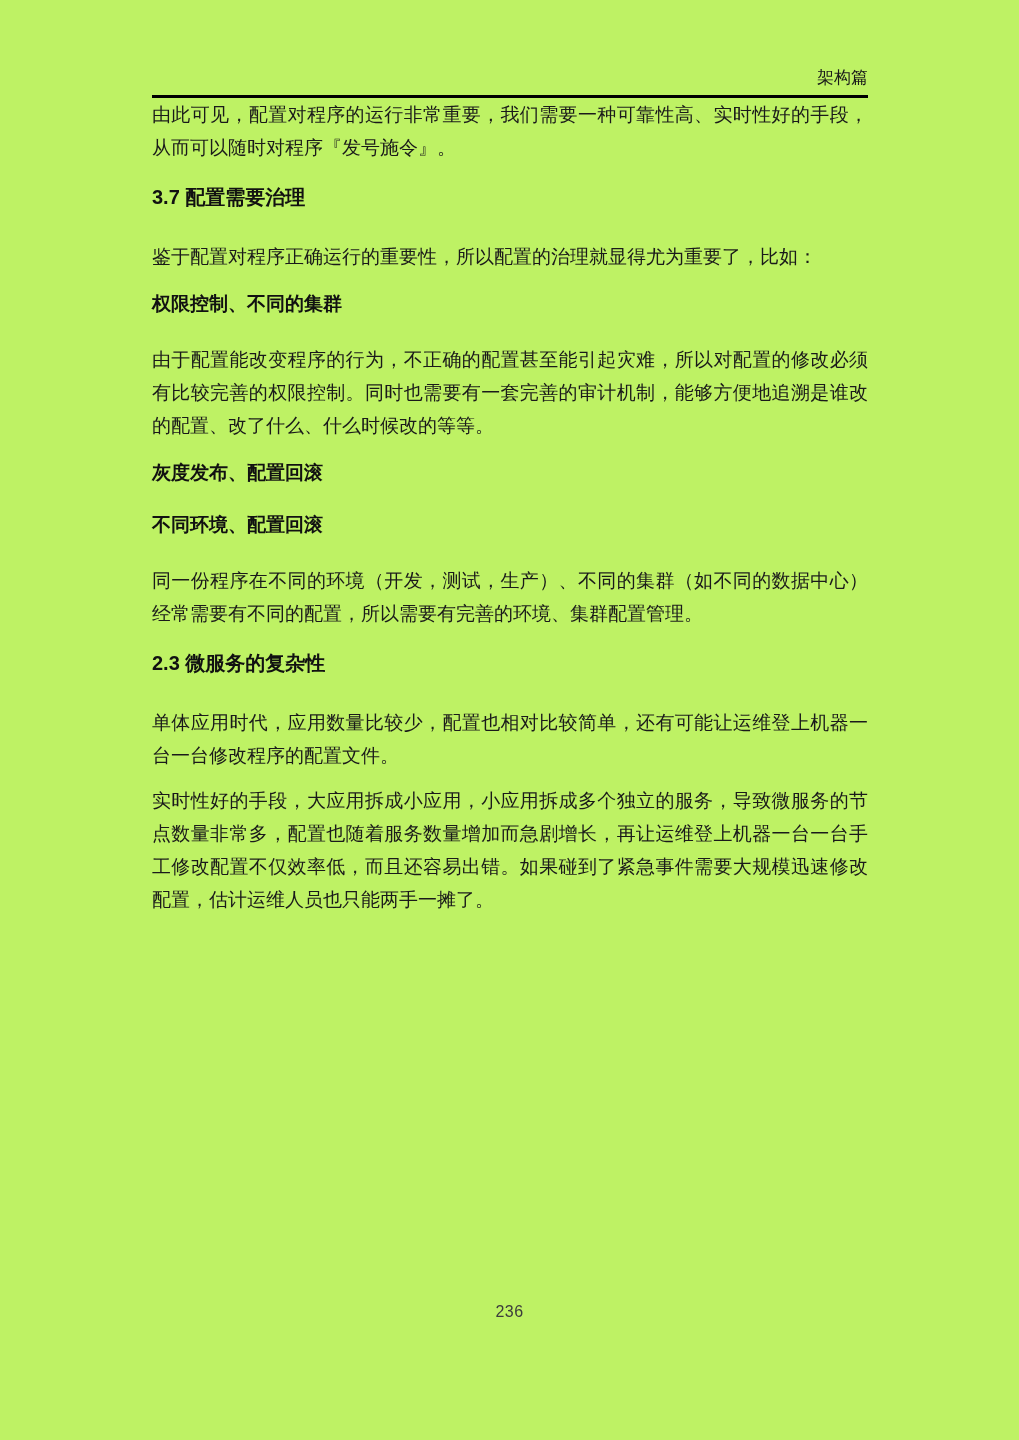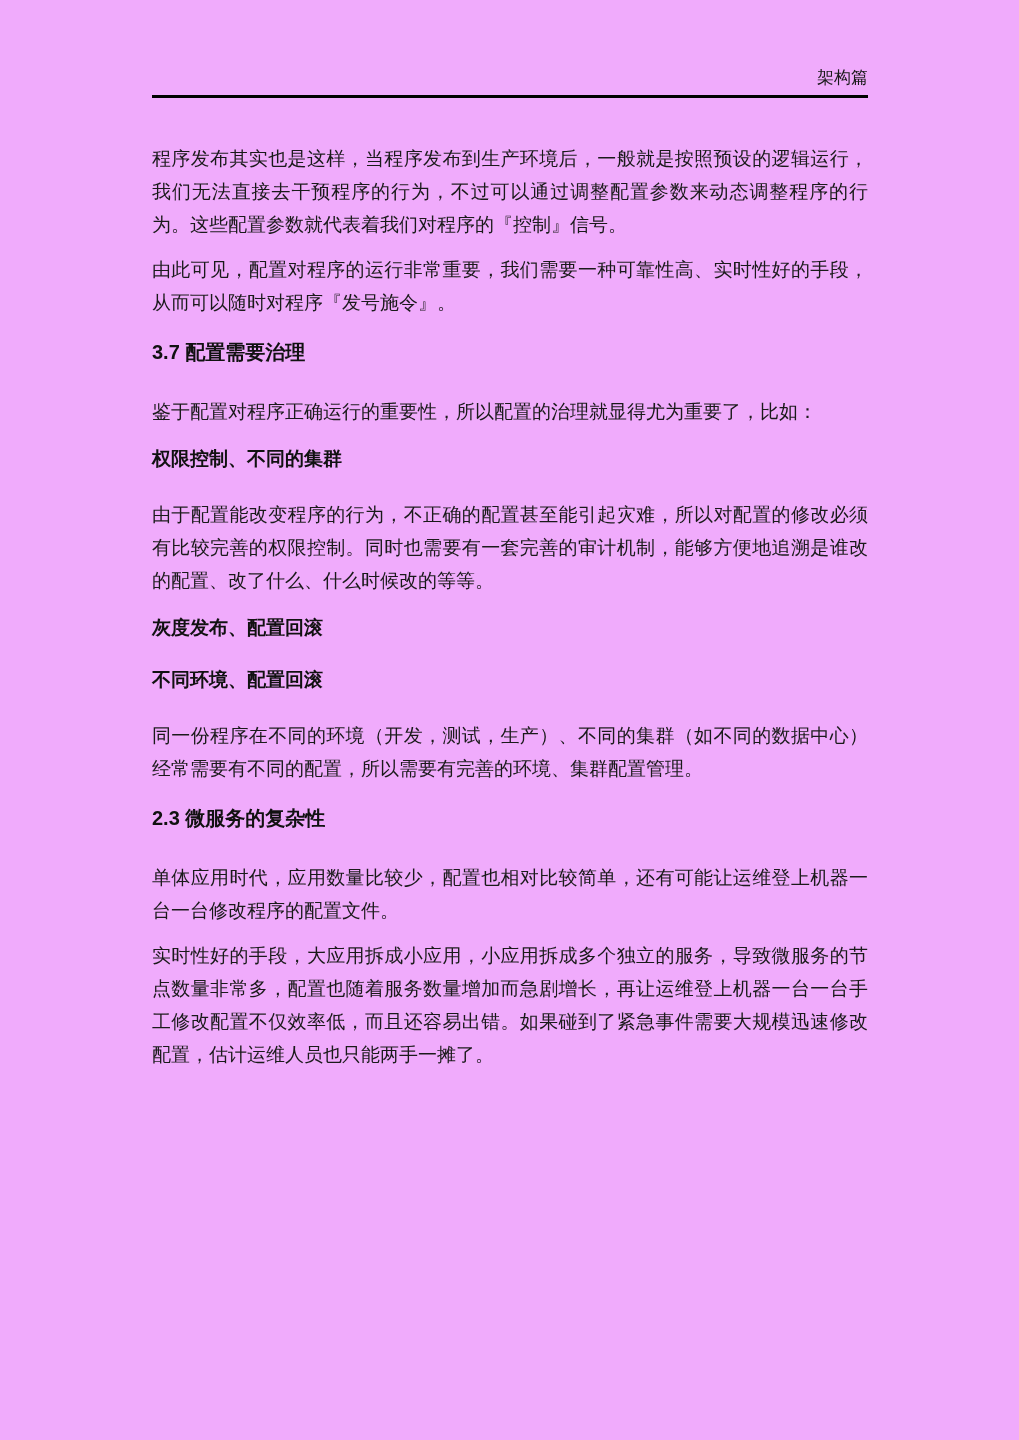--- a/index.html
+++ b/index.html
@@ -2,21 +2,21 @@
 <html><head>
 <meta charset="utf-8">
 <style>
   * { margin: 0; padding: 0; box-sizing: border-box; }
   html, body { background: #ffffff; }
   .page {
     position: relative;
     width: 1019px;
     height: 1440px;
     margin: 0 auto;
-    background: #f0abfc;
+    background: #bef264;
     font-family: "Liberation Sans", sans-serif;
     color: #1a1a1a;
     overflow: hidden;
   }
   .content {
     position: absolute;
     left: 152px;
     width: 716px;
     top: 0;
   }
@@ -71,21 +71,20 @@
 <body>
 
 <div class="page">
   <div class="content">
 
     <div class="running-head">
       <span>架构篇</span>
     </div>
     <div class="header-rule"></div>
 
-    <p class="para first">程序发布其实也是这样，当程序发布到生产环境后，一般就是按照预设的逻辑运行，我们无法直接去干预程序的行为，不过可以通过调整配置参数来动态调整程序的行为。这些配置参数就代表着我们对程序的『控制』信号。</p>
 
     <p class="para">由此可见，配置对程序的运行非常重要，我们需要一种可靠性高、实时性好的手段，从而可以随时对程序『发号施令』。</p>
 
     <h2 class="section-heading">3.7 配置需要治理</h2>
 
     <p class="para">鉴于配置对程序正确运行的重要性，所以配置的治理就显得尤为重要了，比如：</p>
 
     <h3 class="sub-heading">权限控制、不同的集群</h3>
 
     <p class="para">由于配置能改变程序的行为，不正确的配置甚至能引起灾难，所以对配置的修改必须有比较完善的权限控制。同时也需要有一套完善的审计机制，能够方便地追溯是谁改的配置、改了什么、什么时候改的等等。</p>
@@ -98,13 +97,16 @@
     <p class="para">同一份程序在不同的环境（开发，测试，生产）、不同的集群（如不同的数据中心）经常需要有不同的配置，所以需要有完善的环境、集群配置管理。</p>
 
     <h2 class="section-heading">2.3 微服务的复杂性</h2>
 
     <p class="para">单体应用时代，应用数量比较少，配置也相对比较简单，还有可能让运维登上机器一台一台修改程序的配置文件。</p>
 
     <p class="para">实时性好的手段，大应用拆成小应用，小应用拆成多个独立的服务，导致微服务的节点数量非常多，配置也随着服务数量增加而急剧增长，再让运维登上机器一台一台手工修改配置不仅效率低，而且还容易出错。如果碰到了紧急事件需要大规模迅速修改配置，估计运维人员也只能两手一摊了。</p>
 
   </div>
 
+  <div class="footer">
+    <span class="page-number">236</span>
+  </div>
 </div>
 
 </body></html>

